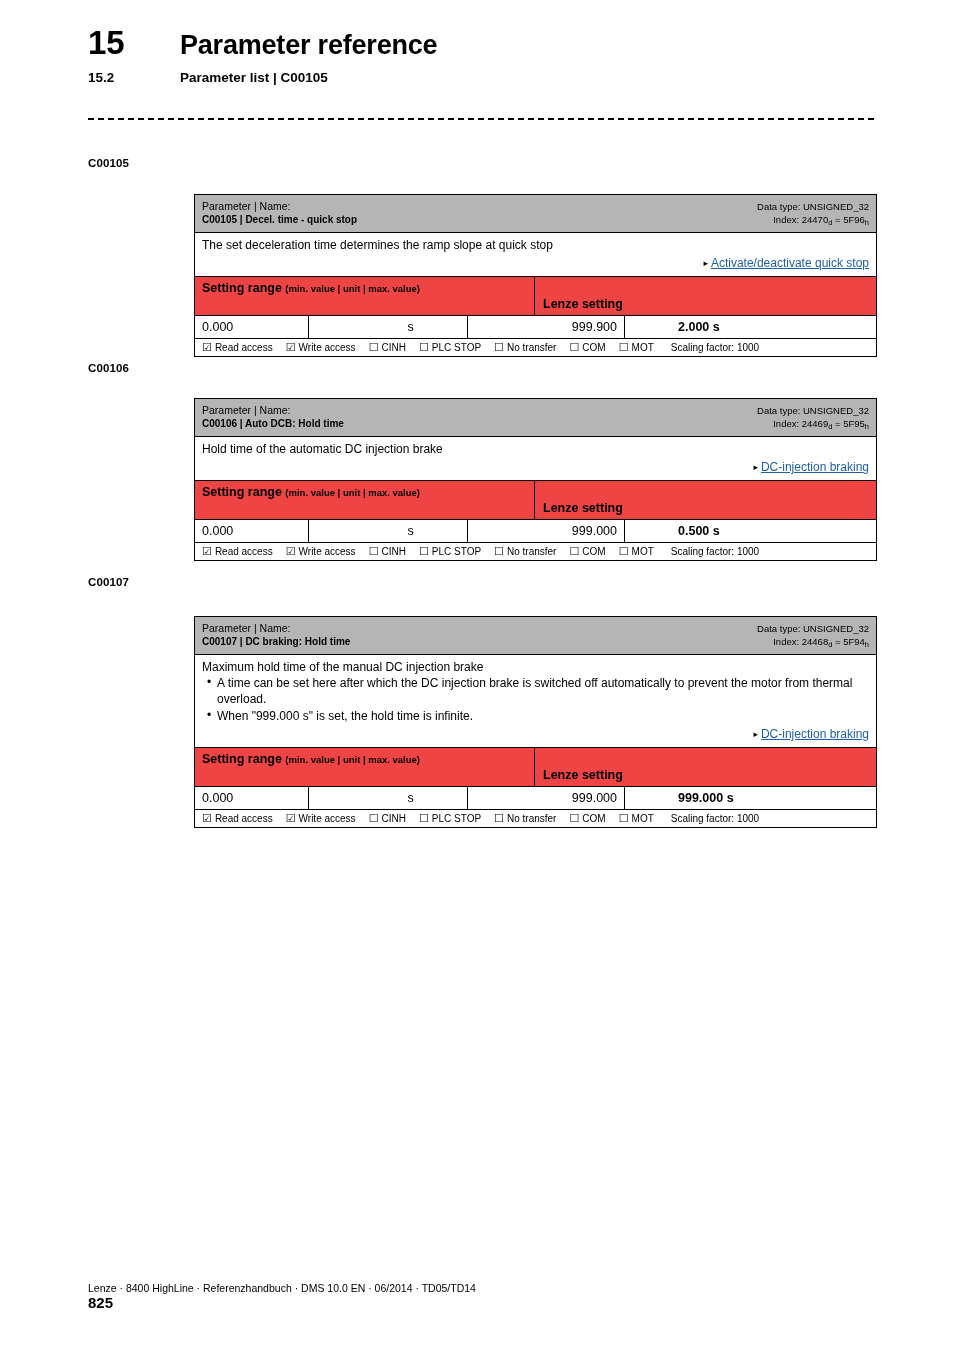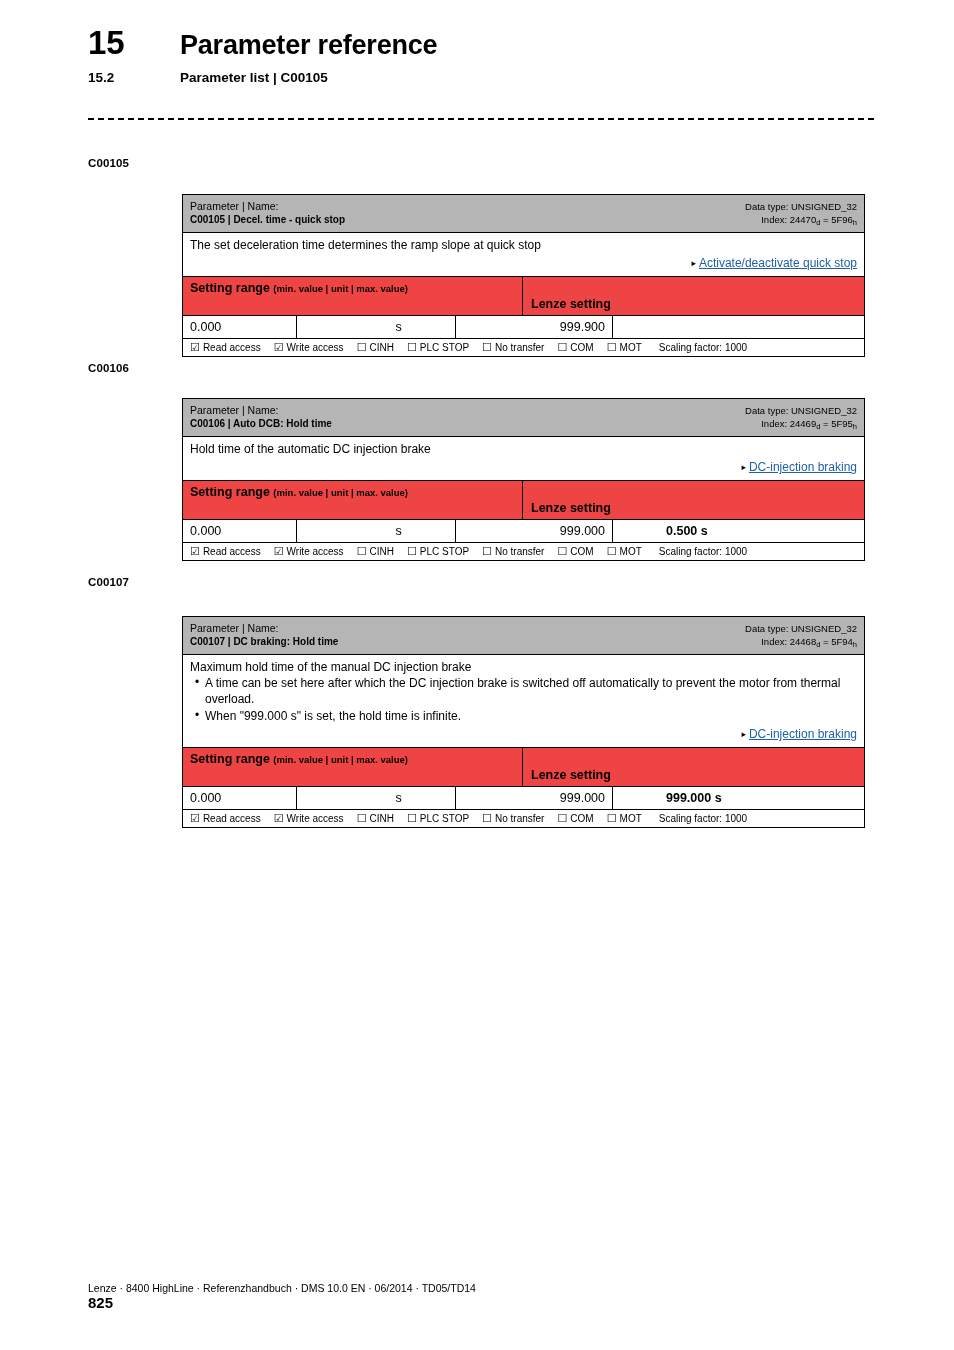--- a/index.html
+++ b/index.html
@@ -67,21 +67,21 @@
     position: absolute;
     left: 88px;
     font-size: 11.5px;
     font-weight: bold;
     letter-spacing: 0.1px;
   }
 
   
   .ptable {
     position: absolute;
-    left: 182px;
+    left: 194px;
     width: 683px;
     border: 1px solid #000000;
     box-sizing: border-box;
     background: #ffffff;
   }
   .pt-head {
     background: #b5b5b5;
     border-bottom: 1px solid #000000;
     padding: 5px 7px 5px 7px;
     display: flex;
@@ -297,20 +297,21 @@
 
   <div class="pt-rangehead">
     <div class="cellA"><span class="sr-title">Setting range </span><span class="sr-sub">(min. value | unit | max. value)</span></div>
     <div class="cellB">Lenze setting</div>
   </div>
 
   <div class="pt-rangevals">
     <div class="v-min">0.000</div>
     <div class="v-unit">s</div>
     <div class="v-max">999.900</div>
+    <div class="v-lenze">2.000 s</div>
   </div>
 
   <div class="pt-flags">
     <span class="flag">
         <span class="box">☑</span>
         <span>Read access</span>
       </span>
     <span class="flag">
         <span class="box">☑</span>
         <span>Write access</span>

